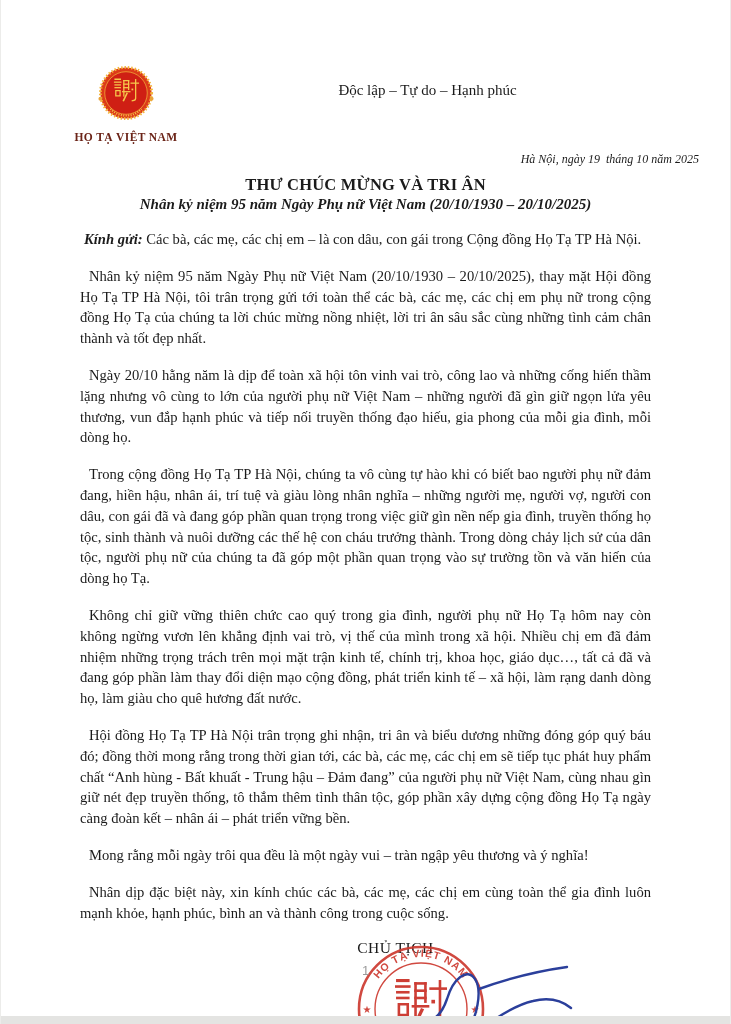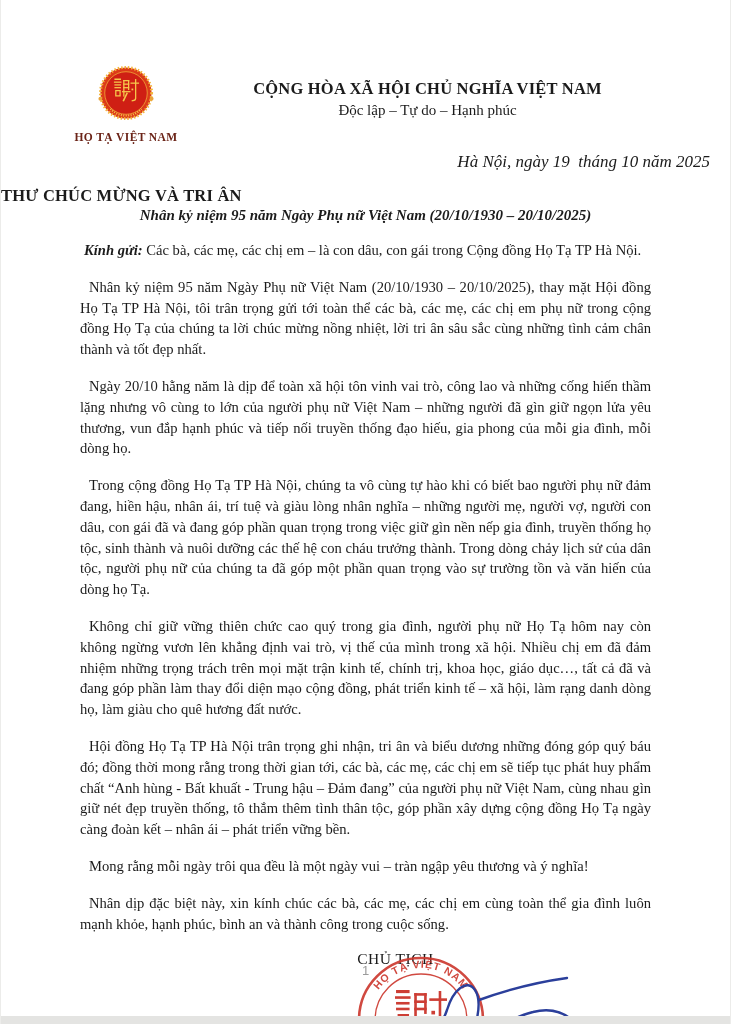--- a/index.html
+++ b/index.html
@@ -14,22 +14,22 @@
     overflow:hidden;
     font-family:"Liberation Serif", serif;
     color:#1b1b1b;
   }
   .header-row{display:flex;padding:64px 63px 0 63px;}
   .logo-col{width:124px;text-align:center;flex:none;}
   .org-label{margin-top:5px;font-size:11.5px;font-weight:bold;color:#6b2418;letter-spacing:.4px;white-space:nowrap;}
   .center-col{flex:1;text-align:center;padding-top:15px;}
   .national-title{font-size:16.5px;font-weight:bold;letter-spacing:.2px;}
   .national-motto{font-size:15px;margin-top:3px;}
-  .date-line{margin-top:9px;padding-right:20px;text-align:right;font-style:italic;font-size:17px;white-space:pre-wrap;}
-  .doc-title{margin-top:14px;text-align:left;font-size:16.5px;font-weight:bold;letter-spacing:.2px;}
+  .date-line{margin-top:9px;padding-right:31px;text-align:right;font-style:italic;font-size:12px;white-space:pre-wrap;}
+  .doc-title{margin-top:8px;text-align:center;font-size:16.5px;font-weight:bold;letter-spacing:.2px;}
   .doc-subtitle{margin-top:1px;text-align:center;font-size:15px;font-weight:bold;font-style:italic;}
   .body-text{margin:11px 63px 0 63px;font-size:14.6px;line-height:20.8px;text-align:justify;}
   .body-text p{margin:16px;}
   .para{text-indent:9px;}
   .salutation{text-indent:4px;}
   .salutation-label{font-weight:bold;font-style:italic;}
   .closing{margin:9px 63px 0 63px;padding-left:19px;font-size:14.6px;}
   .sig-header{padding-left:60px;margin:63px;margin-top:2px;margin-bottom:0;text-align:center;}
   .sig-header{margin-left:63px;margin-right:63px;}
   .sig-org{font-size:16px;font-weight:bold;letter-spacing:.2px;}
@@ -78,21 +78,20 @@
         <circle cx="7" cy="72" r="4" fill="#e8a33c"></circle>
         <circle cx="113" cy="72" r="4" fill="#e8a33c"></circle>
         <g transform="translate(35,30) scale(0.52)" color="#f6c84c">
           <use href="#xie-glyph"></use>
         </g>
         <path d="M28 93 A 44 44 0 0 0 92 93" fill="none" stroke="#f6c84c" stroke-width="4" stroke-dasharray="2 3"></path>
       </svg>
       <div class="org-label">HỌ TẠ VIỆT NAM</div>
     </div>
     <div class="center-col">
-      <div class="national-title">CỘNG HÒA XÃ HỘI CHỦ NGHĨA VIỆT NAM</div>
       <div class="national-motto">Độc lập – Tự do – Hạnh phúc</div>
     </div>
   </div>
 
   <div class="date-line">Hà Nội, ngày 19  tháng 10 năm 2025</div>
 
   <div class="doc-title">THƯ CHÚC MỪNG VÀ TRI ÂN</div>
   <div class="doc-subtitle">Nhân kỷ niệm 95 năm Ngày Phụ nữ Việt Nam (20/10/1930 – 20/10/2025)</div>
 
   <div class="body-text">

